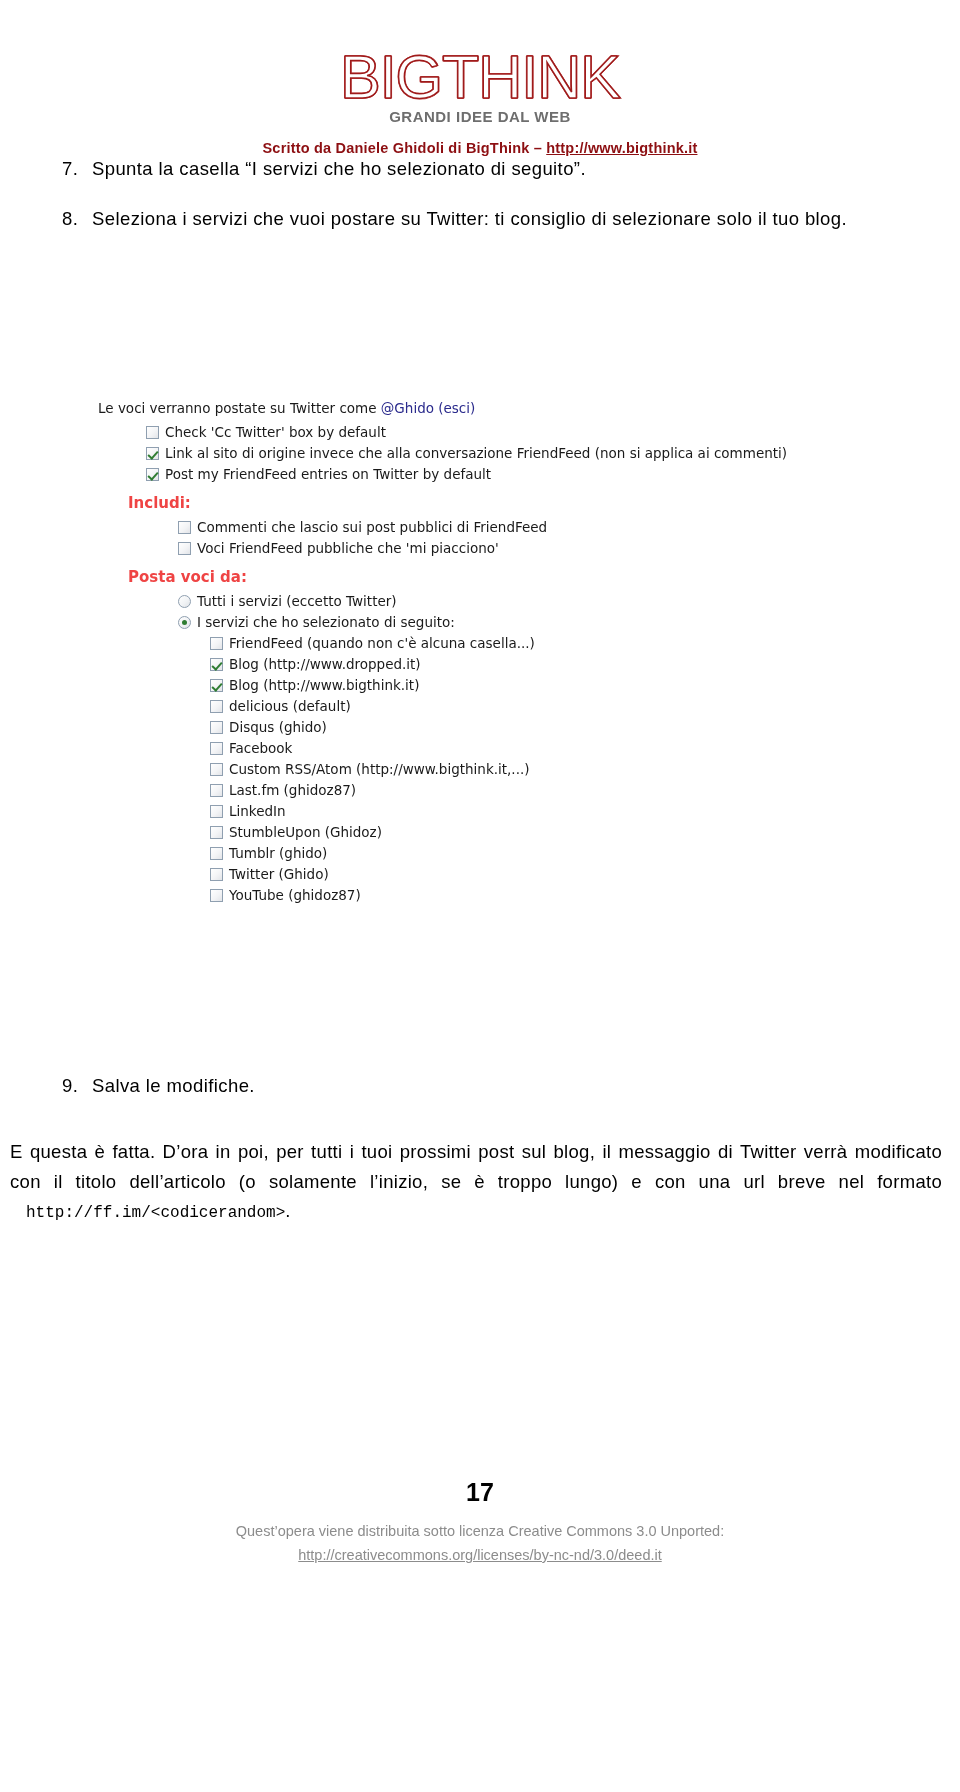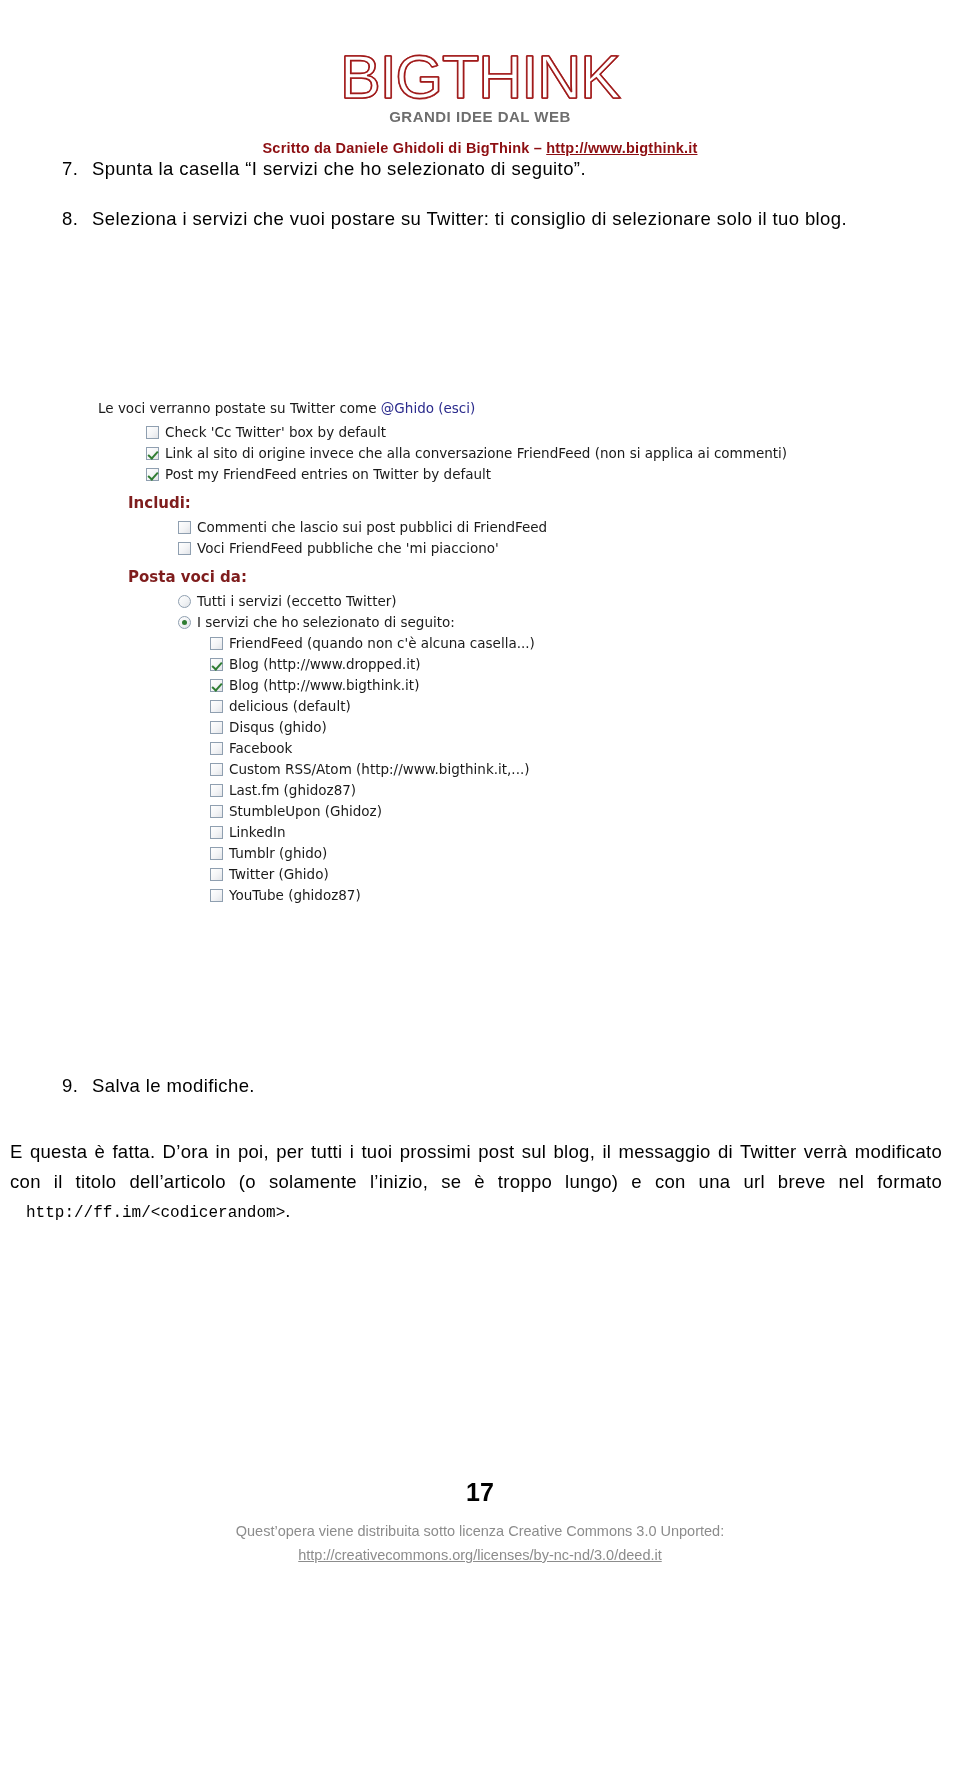--- a/index.html
+++ b/index.html
@@ -113,21 +113,21 @@
     height: 21px;
     padding-left: 32px;
   }
   .opt-row .lbl { margin-left: 6px; }
   .indent-1 { margin-left: 16px; }
   .indent-2 { margin-left: 48px; }
   .group-title {
     font-weight: bold;
     font-size: 15px;
     margin: 7px 0 2px 30px;
-    color: #7f1d1d;
+    color: #ef4444;
   }
 
   
   .cbx {
     width: 13px;
     height: 13px;
     flex: 0 0 13px;
     border: 1px solid #8f9fb0;
     background: linear-gradient(135deg, #ffffff 0%, #f3f4f6 55%, #e2e4e8 100%);
     box-sizing: border-box;
@@ -312,25 +312,25 @@
     <div class="opt-row indent-2">
       <span class="cbx"></span>
       <span class="lbl">Custom RSS/Atom (http://www.bigthink.it,...)</span>
     </div>
     <div class="opt-row indent-2">
       <span class="cbx"></span>
       <span class="lbl">Last.fm (ghidoz87)</span>
     </div>
     <div class="opt-row indent-2">
       <span class="cbx"></span>
+      <span class="lbl">LinkedIn</span>
+    </div>
+    <div class="opt-row indent-2">
+      <span class="cbx"></span>
       <span class="lbl">StumbleUpon (Ghidoz)</span>
-    </div>
-    <div class="opt-row indent-2">
-      <span class="cbx"></span>
-      <span class="lbl">LinkedIn</span>
     </div>
     <div class="opt-row indent-2">
       <span class="cbx"></span>
       <span class="lbl">Tumblr (ghido)</span>
     </div>
     <div class="opt-row indent-2">
       <span class="cbx"></span>
       <span class="lbl">Twitter (Ghido)</span>
     </div>
     <div class="opt-row indent-2">

